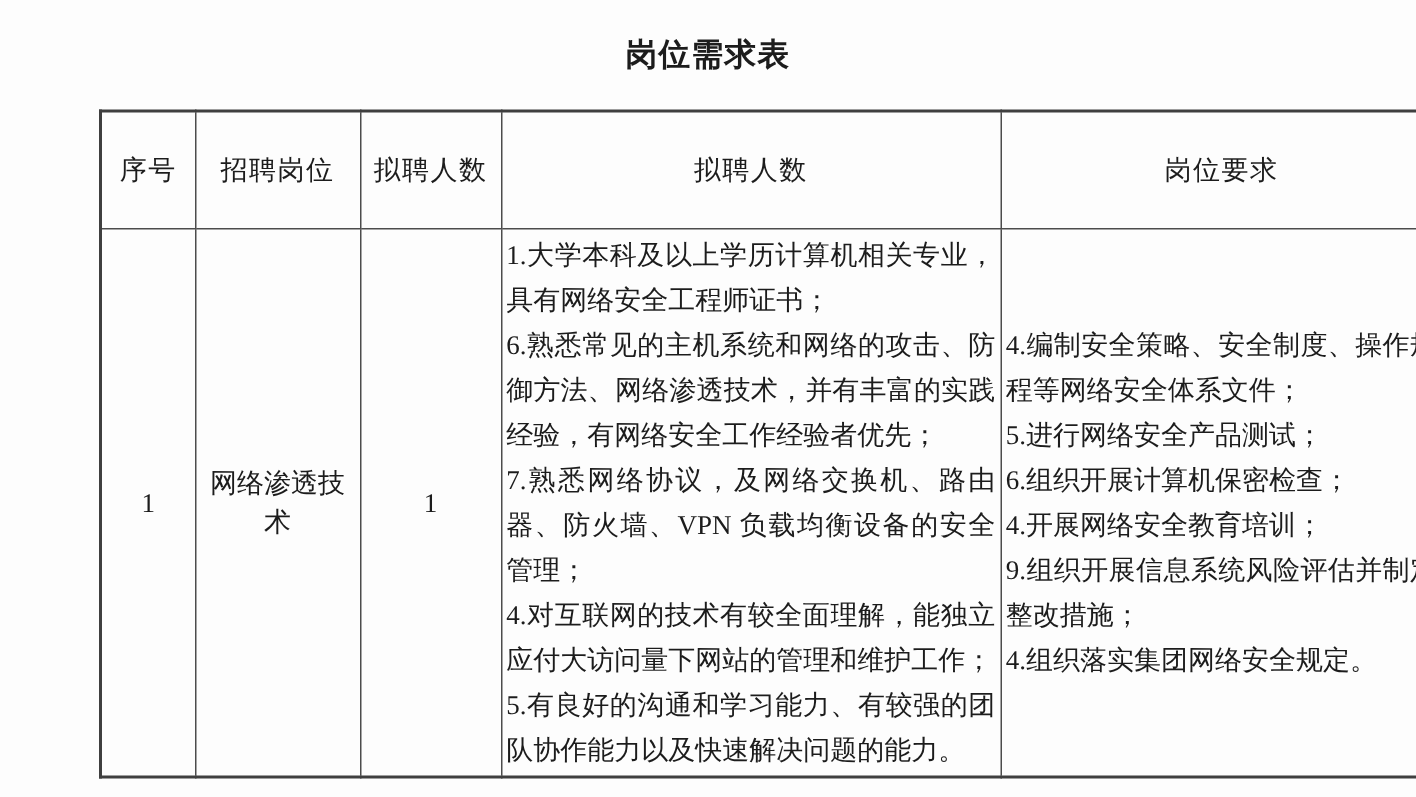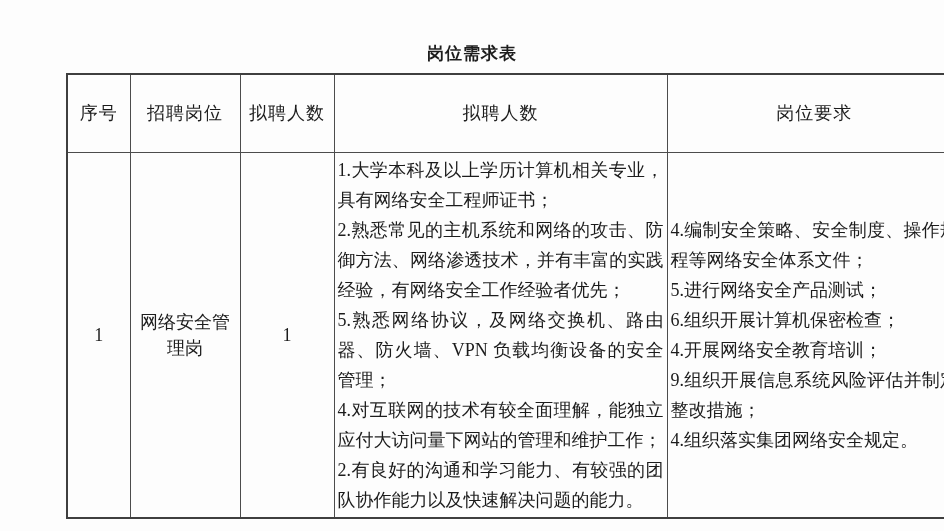--- a/index.html
+++ b/index.html
@@ -7,25 +7,25 @@
   body {
     width: 944px;
     height: 531px;
     background: #fdfdfd;
     color: #1c1c1c;
     font-family: "Liberation Serif", "DejaVu Serif", serif;
     position: relative;
   }
   .title {
     position: absolute;
-    top: 42px;
+    top: 22px;
     left: 0;
     width: 944px;
     text-align: center;
-    font-size: 17px;
+    font-size: 21px;
     font-weight: bold;
     letter-spacing: 1px;
   }
   table.req-table {
     position: absolute;
     left: 23px;
     top: 73px;
     width: 895px;
     border-collapse: collapse;
     table-layout: fixed;
@@ -76,29 +76,29 @@
       <th>序号</th>
       <th>招聘岗位</th>
       <th>拟聘人数</th>
       <th>拟聘人数</th>
       <th>岗位要求</th>
     </tr>
   </thead>
   <tbody>
     <tr>
       <td class="c">1</td>
-      <td class="c">网络安全管理岗</td>
+      <td class="c">网络渗透技术</td>
       <td class="c">1</td>
       <td class="t">
         <div class="items">
             <p>1.大学本科及以上学历计算机相关专业，具有网络安全工程师证书；</p>
-            <p>2.熟悉常见的主机系统和网络的攻击、防御方法、网络渗透技术，并有丰富的实践经验，有网络安全工作经验者优先；</p>
-            <p>5.熟悉网络协议，及网络交换机、路由器、防火墙、VPN 负载均衡设备的安全管理；</p>
+            <p>6.熟悉常见的主机系统和网络的攻击、防御方法、网络渗透技术，并有丰富的实践经验，有网络安全工作经验者优先；</p>
+            <p>7.熟悉网络协议，及网络交换机、路由器、防火墙、VPN 负载均衡设备的安全管理；</p>
             <p>4.对互联网的技术有较全面理解，能独立应付大访问量下网站的管理和维护工作；</p>
-            <p>2.有良好的沟通和学习能力、有较强的团队协作能力以及快速解决问题的能力。</p>
+            <p>5.有良好的沟通和学习能力、有较强的团队协作能力以及快速解决问题的能力。</p>
           </div>
       </td>
       <td class="t">
         <div class="items">
             <p>4.编制安全策略、安全制度、操作规程等网络安全体系文件；</p>
             <p>5.进行网络安全产品测试；</p>
             <p>6.组织开展计算机保密检查；</p>
             <p>4.开展网络安全教育培训；</p>
             <p>9.组织开展信息系统风险评估并制定整改措施；</p>
             <p>4.组织落实集团网络安全规定。</p>

